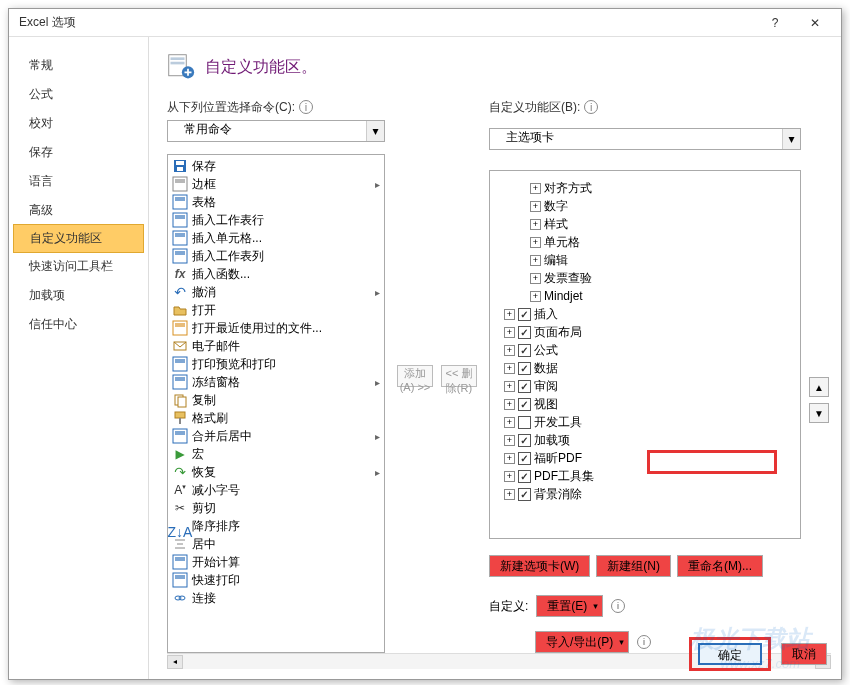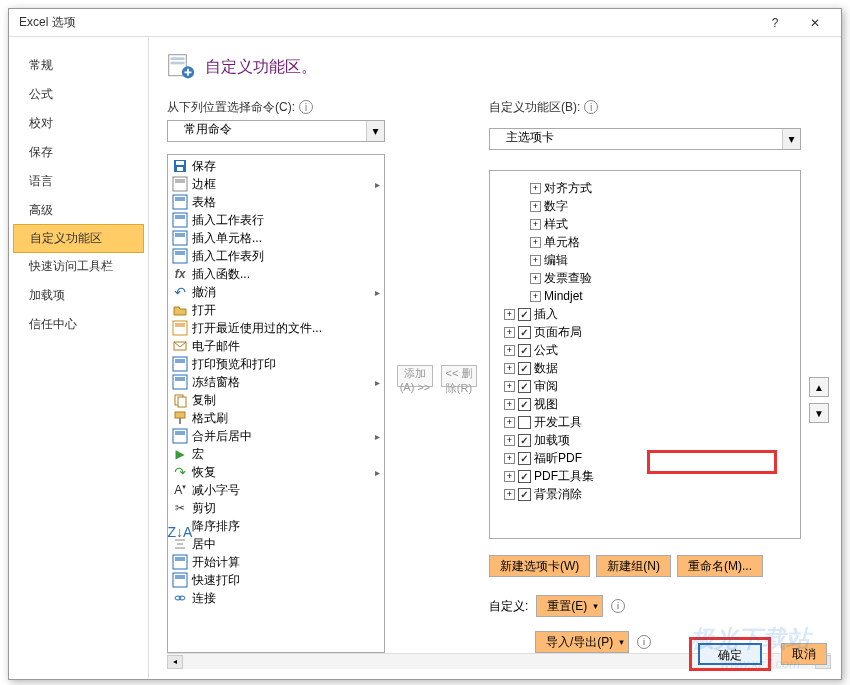--- a/index.html
+++ b/index.html
@@ -30,21 +30,21 @@
 .cmd-icon { width: 16px; height: 16px; flex-shrink: 0; display: inline-flex; align-items: center; justify-content: center; font-size: 11px; }
 .cmd-sub { margin-left: auto; color: #666; font-size: 10px; }
 .tree { padding: 6px 4px; }
 .tree-item { display: flex; align-items: center; height: 18px; gap: 3px; cursor: pointer; white-space: nowrap; }
 .exp { width: 11px; height: 11px; border: 1px solid #888; display: inline-flex; align-items: center; justify-content: center; font-size: 9px; line-height: 1; flex-shrink: 0; background: #fff; }
 .cb { width: 13px; height: 13px; border: 1px solid #555; display: inline-flex; align-items: center; justify-content: center; font-size: 10px; flex-shrink: 0; background: #fff; }
 .cb.checked::before { content: "✓"; color: #333; font-weight: bold; }
 .indent0 { padding-left: 8px; }
 .indent1 { padding-left: 34px; }
 .midbtn { width: 78px; height: 22px; border: 1px solid #bbb; background: #f8f8f8; color: #999; cursor: default; font-size: 11px; }
-.btn { height: 22px; border: 1px solid #aaa; background: #fdba74; padding: 0 10px; cursor: pointer; font-size: 12px; }
+.btn { height: 22px; border: 1px solid #aaa; background: #ef4444; padding: 0 10px; cursor: pointer; font-size: 12px; }
 .btn-dd { display: inline-flex; align-items: center; gap: 4px; padding-right: 4px; }
 .btn-dd::after { content: "▾"; font-size: 9px; margin-left: 2px; }
 .bottom-btns { display: flex; gap: 6px; margin-top: 8px; }
 .customize-row { margin-top: 10px; display: flex; align-items: center; gap: 8px; }
 .customize-row2 { margin-top: 6px; display: flex; align-items: center; gap: 8px; padding-left: 46px; }
 .info-icon { width: 14px; height: 14px; border: 1px solid #888; border-radius: 50%; display: inline-flex; align-items: center; justify-content: center; font-size: 9px; color: #555; background:#fff; }
 .hscroll { height: 16px; border-top: 1px solid #ddd; display: flex; align-items: center; background: #f4f4f4; }
 .hscroll .arrow { width: 16px; height: 14px; background: #e8e8e8; border: 1px solid #ccc; display: flex; align-items: center; justify-content: center; font-size: 8px; }
 .hscroll .track { flex: 1; }
 .dlg-footer { position: absolute; bottom: 8px; right: 14px; display: flex; gap: 10px; align-items: center; }

